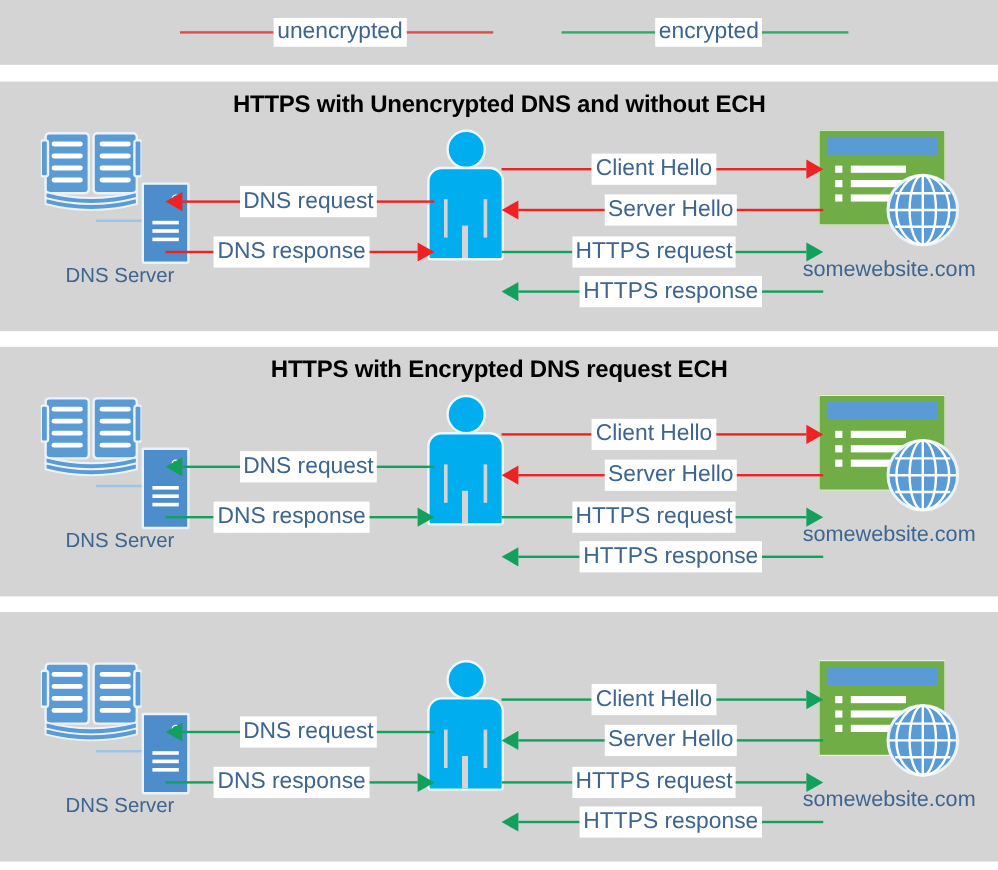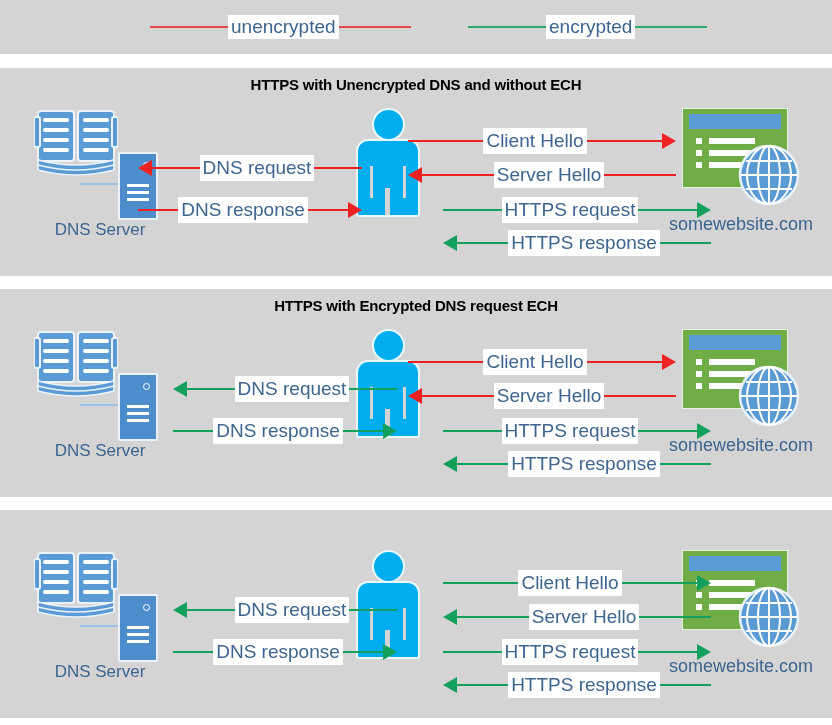--- a/index.html
+++ b/index.html
@@ -24,21 +24,21 @@
   .legend-text{
     background:#ffffff;color:#3d658f;font-size:19px;
     padding:1px 3px;line-height:22px;white-space:nowrap;
   }
   #legend-unencrypted{left:150px;color:#e04a4a;}
   #legend-encrypted{left:468px;color:#2eab6b;}
 
   
   .panel-title{
     position:absolute;top:8px;left:0;width:832px;text-align:center;
-    font-size:15px;font-weight:bold;color:#000000;letter-spacing:-.2px;
+    font-size:20px;font-weight:bold;color:#000000;letter-spacing:-.2px;
   }
 
   
   .dns-group{position:absolute;left:26px;top:40px;width:150px;height:140px;text-decoration:underline;}
   .book{position:absolute;left:8px;top:0;width:84px;height:72px;}
   .server-box{
     position:absolute;left:92px;top:44px;width:36px;height:64px;
     background:#4e8dcc;border:2px solid #eaf3fb;border-radius:2px;
   }
   .server-dot{
@@ -82,33 +82,33 @@
     position:absolute;left:78px;top:36px;width:62px;height:62px;
   }
   .site-label{
     position:absolute;left:-4px;top:106px;width:170px;text-align:center;
     color:#3d658f;font-size:18px;white-space:nowrap;
   }
 
   
   .arrow-row{position:absolute;height:28px;display:flex;align-items:center;}
   .arrow-row.left-side{left:138px;width:224px;}
-  .arrow-row.right-side{left:408px;width:268px;}
+  .arrow-row.right-side{left:418px;width:268px;}
   .seg{flex:0 0 auto;height:0;border-top:2px solid currentColor;}
   .seg.grow{flex:1 1 auto;}
   .arrow-label{
     background:#ffffff;color:#3d658f;font-size:19px;line-height:24px;
     padding:1px 3px;white-space:nowrap;flex:0 0 auto;
   }
   .tip{width:0;height:0;flex:0 0 auto;}
   .tip.right{border-left:14px solid currentColor;border-top:8px solid transparent;border-bottom:8px solid transparent;}
   .tip.left{border-right:14px solid currentColor;border-top:8px solid transparent;border-bottom:8px solid transparent;}
 
   .c-red{color:#ee2222;}
-  .c-green{color:#13a05c;margin-left:35px;}
+  .c-green{color:#13a05c;}
 </style>
 </head>
 <body>
 
 <div class="page">
 
   <div class="band" id="legend-band">
     <div class="legend-item" id="legend-encrypted">
       <span class="legend-rule"></span>
       <span class="legend-text">encrypted</span>

